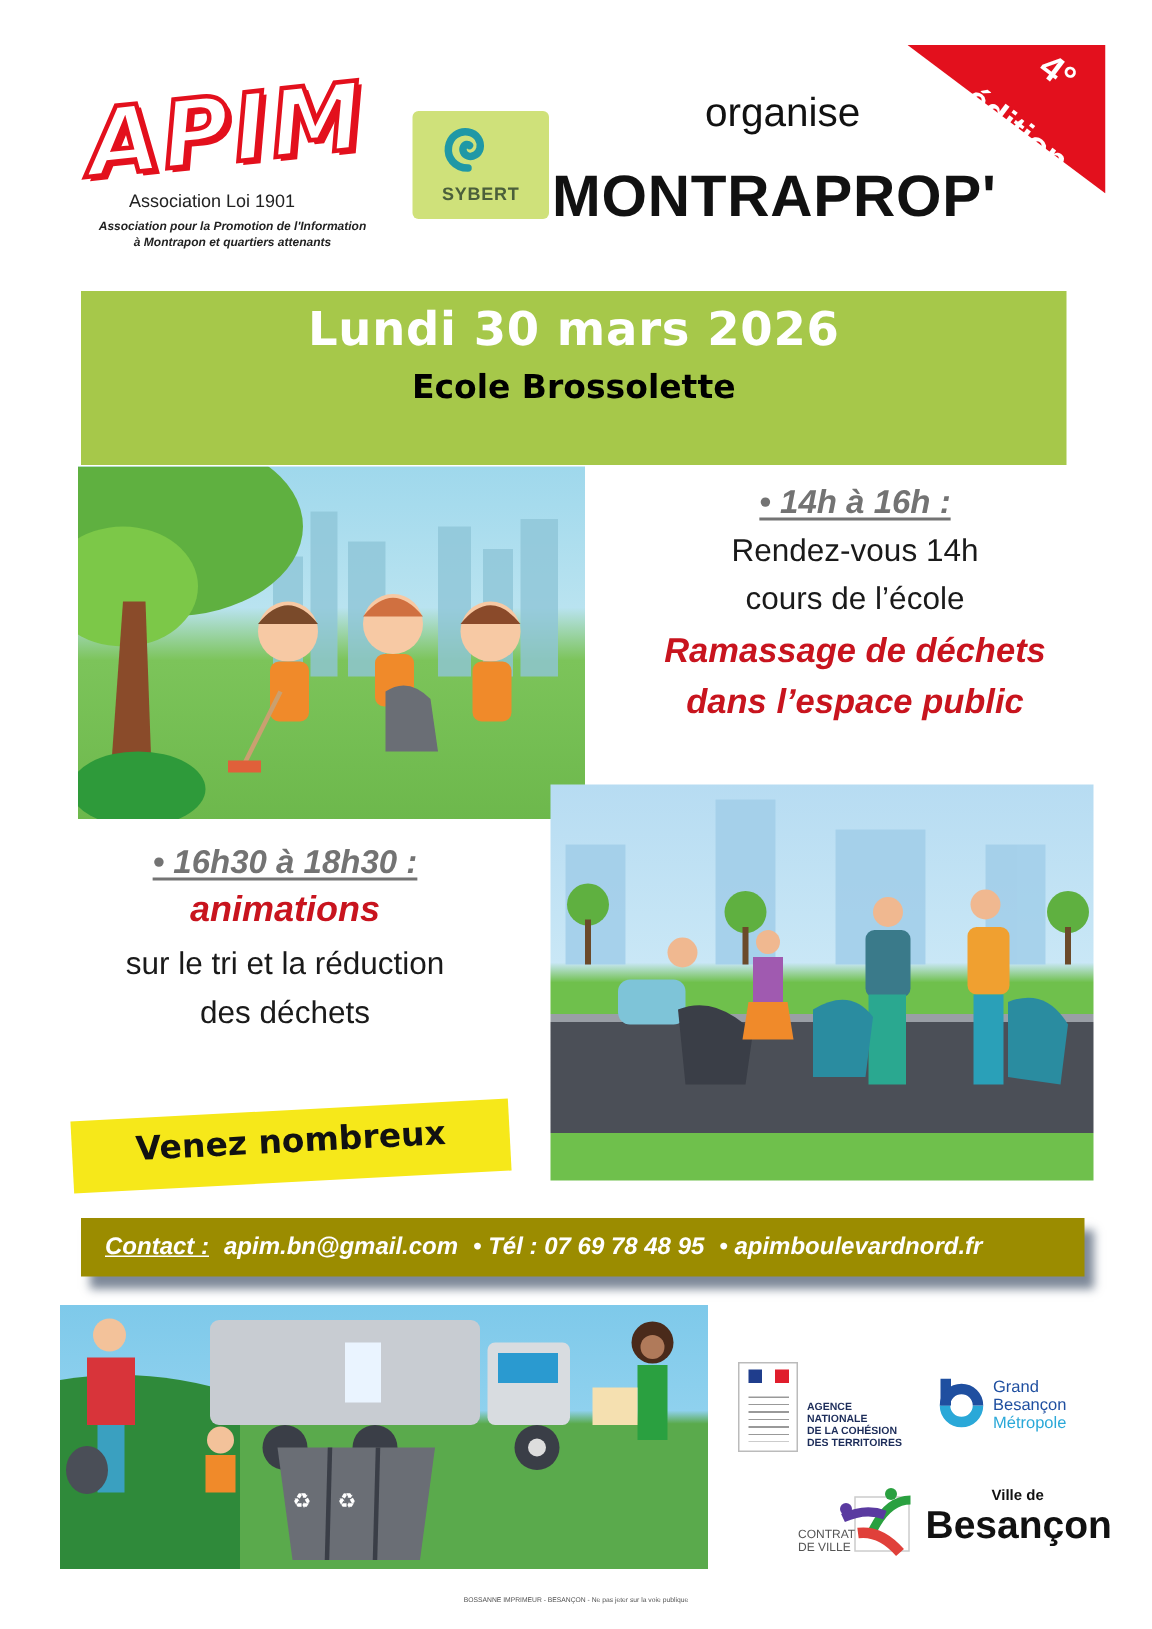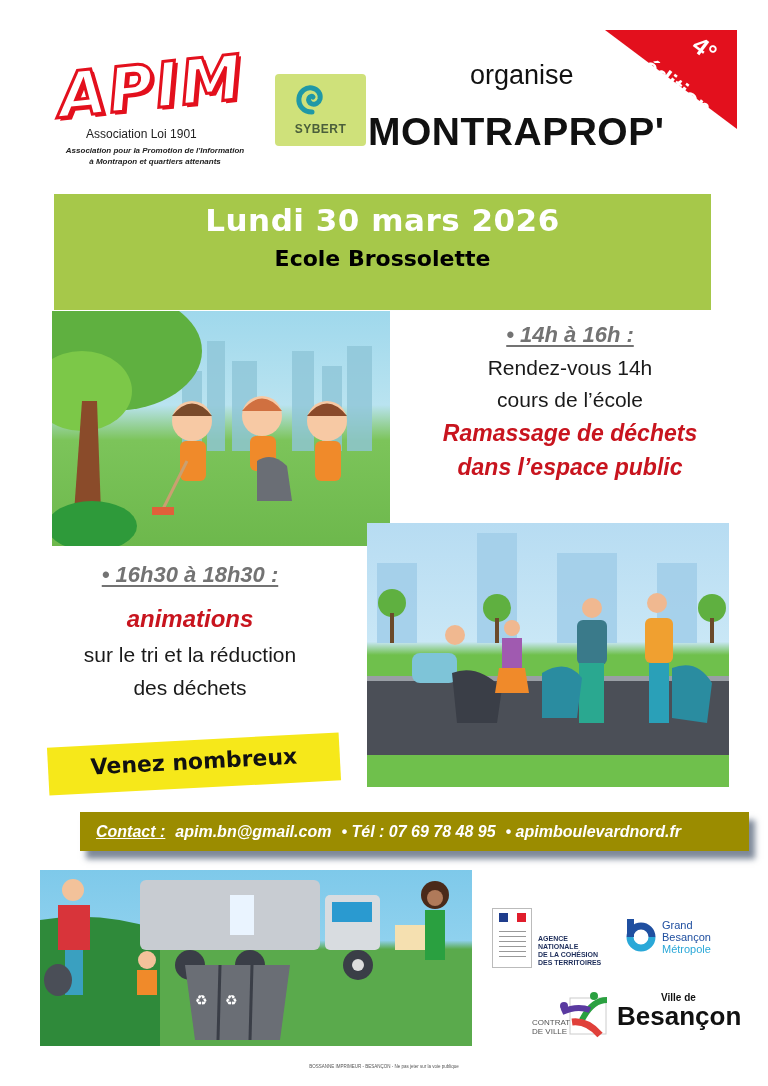--- a/index.html
+++ b/index.html
@@ -37,29 +37,29 @@
 
   
   .s1 { position: absolute; left: 410px; top: 322px; width: 320px; text-align: center; }
   .time { font-weight: bold; font-style: italic; font-size: 22px; color: #737373; text-decoration: underline; text-underline-offset: 3px; }
   .plain { font-size: 21px; color: #1a1a1a; line-height: 32px; }
   .red { font-weight: bold; font-style: italic; font-size: 23px; color: #c8141e; line-height: 34px; }
   .s1 .time { margin-bottom: 4px; display: block; }
 
   
   .s2 { position: absolute; left: 40px; top: 562px; width: 300px; text-align: center; }
-  .s2 .time { display: block; margin-bottom: 12px; }
+  .s2 .time { display: block; margin-bottom: 0; }
   .s2 .red { font-size: 24px; line-height: 38px; }
   .s2 .plain { line-height: 33px; font-size: 21px; }
 
   .venez { position: absolute; left: 48px; top: 740px; width: 292px; height: 48px; background: #f6e81a; transform: rotate(-3deg); text-align: center; }
   .venez span { display: block; margin-top: 9px; font-family: "DejaVu Sans", sans-serif; font-weight: bold; font-size: 22px; color: #111; }
 
   
-  .contact { position: absolute; left: 54px; top: 812px; width: 669px; height: 39px; background: #9b8c00; box-shadow: 6px 8px 6px rgba(20,40,70,0.55); display: flex; align-items: center; padding-left: 16px; color: #fff; font-style: italic; font-weight: bold; font-size: 16px; white-space: nowrap; margin-left: 26px; }
+  .contact { position: absolute; left: 54px; top: 812px; width: 669px; height: 39px; background: #9b8c00; box-shadow: 6px 8px 6px rgba(20,40,70,0.55); display: flex; align-items: center; padding-left: 16px; color: #fff; font-style: italic; font-weight: bold; font-size: 16px; white-space: nowrap; }
   .contact .lbl { text-decoration: underline; margin-right: 10px; }
   .contact .sep { margin: 0 10px; }
 
   
   .rf { position: absolute; left: 492px; top: 908px; width: 40px; height: 60px; border: 1px solid #bbb; }
   .rf-flag { position: absolute; left: 6px; top: 4px; width: 27px; height: 9px; background: linear-gradient(90deg, #1f3d8c 0 33%, #fff 33% 66%, #e01d2c 66%); }
   .rf-lines { position: absolute; left: 6px; top: 22px; width: 27px; height: 30px; background: repeating-linear-gradient(#999 0 1px, transparent 1px 5px); }
   .anct { position: absolute; left: 538px; top: 935px; font-size: 7px; line-height: 8px; color: #1d2d5a; font-weight: bold; }
   .anct span { display: block; }
   .gb { position: absolute; left: 626px; top: 917px; width: 120px; height: 40px; }

